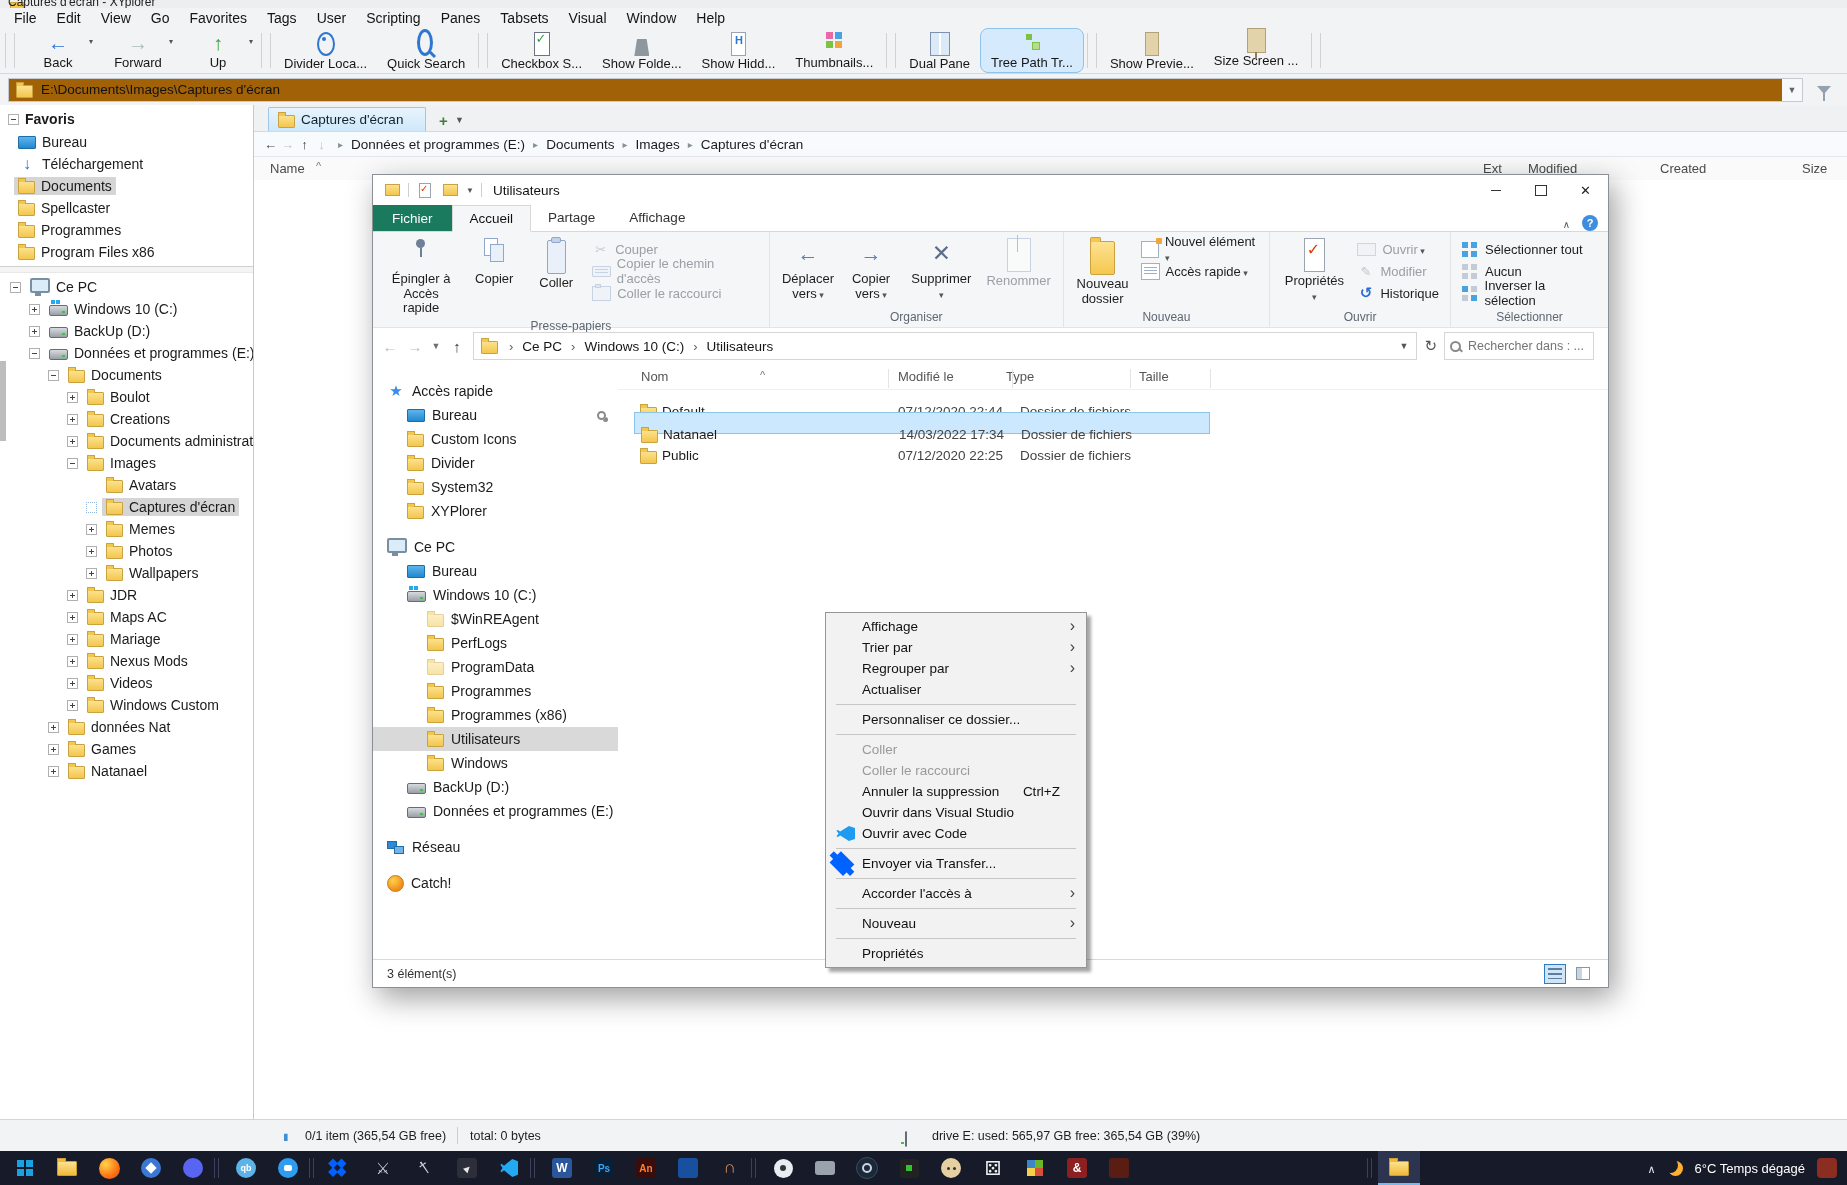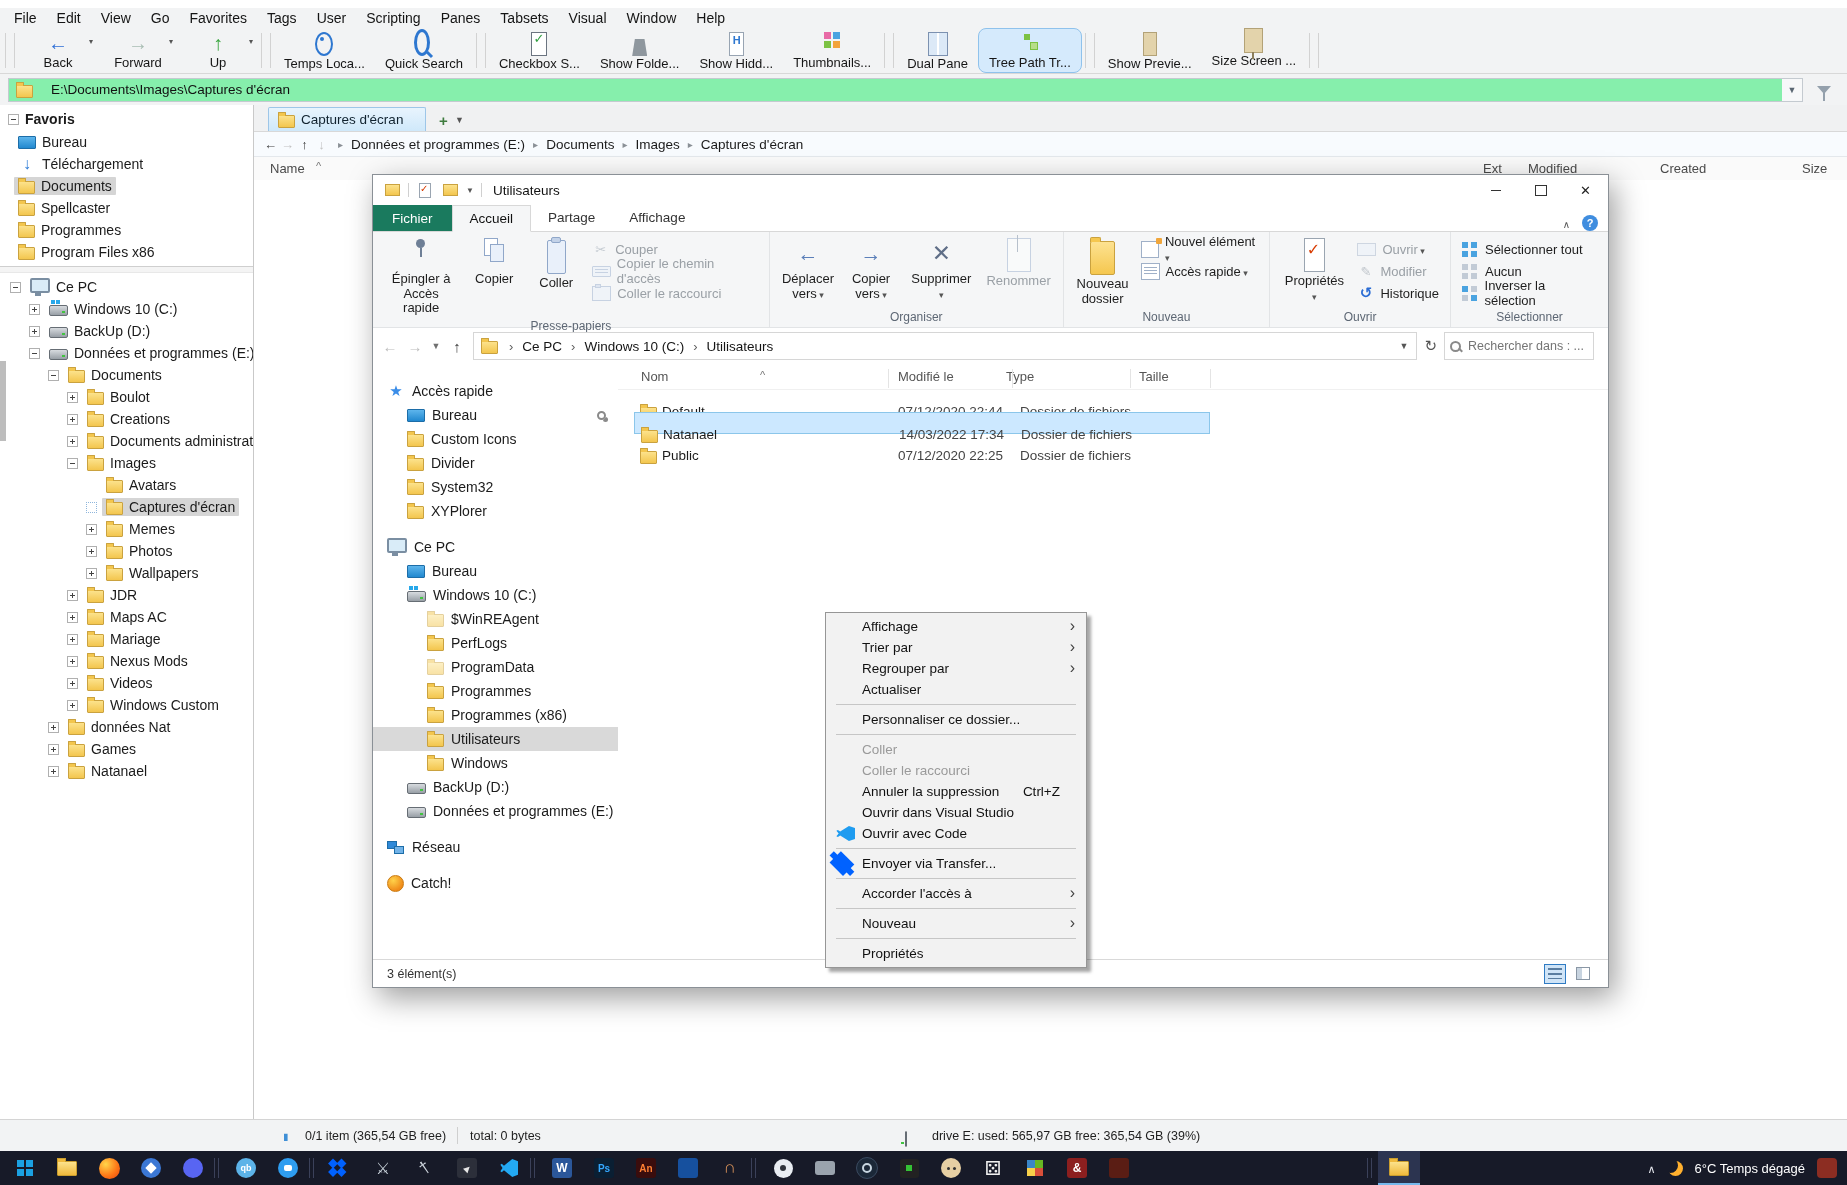--- a/index.html
+++ b/index.html
@@ -13,21 +13,21 @@
   .xy-title .tico-sliver{position:absolute;left:10px;top:2px;width:12px;height:10px;background:#f3c64e;border:1px solid #caa23f}
   .xy-menubar{left:0;top:8px;width:100%;height:20px;background:#f2f3f4;display:flex;align-items:center;padding-left:4px}
   .mi{padding:0 10px;font-size:14px;color:#141414;height:20px;display:flex;align-items:center;cursor:default}
   .xy-toolbar{left:0;top:28px;width:100%;height:46px;background:#f2f3f4;border-bottom:1px solid #d8d8d8;display:flex;align-items:stretch;padding-left:2px;box-sizing:border-box}
   .tbtn{position:relative;min-width:80px;padding:4px 10px 2px;display:flex;flex-direction:column;align-items:center;justify-content:flex-start;font-size:13px;color:#161616;box-sizing:border-box}
   .tbtn .tb-ico{height:23px;display:flex;align-items:center;justify-content:center}
   .tbtn.dd::before{content:"▾";position:absolute;right:5px;top:9px;font-size:8px;color:#555}
   .tbtn.active{background:#d5eafc;border:1px solid #8fc2ec;border-radius:8px}
   .tbtn.handle{min-width:10px;padding:0;margin:5px 3px;border-left:1px solid #d2d2d2;border-right:1px solid #d2d2d2;width:4px}
   .xy-addr{left:0;top:74px;width:100%;height:31px;background:#f2f3f4;display:flex;align-items:center;padding:0 8px;box-sizing:border-box;gap:6px}
-  .addrbox{flex:1;height:22px;background:#86efac;border:1px solid #c4cad0;display:flex;align-items:center;padding:0 6px;gap:16px}
+  .addrbox{flex:1;height:22px;background:#a16207;border:1px solid #c4cad0;display:flex;align-items:center;padding:0 6px;gap:6px}
   .addrbox input{flex:1;border:none;outline:none;font-family:inherit;font-size:13.5px;color:#111;background:transparent}
   .addr-dd{width:20px;height:22px;border:1px solid #c4cad0;border-left:none;margin-left:-7px;display:flex;align-items:center;justify-content:center;color:#5a6672;font-size:9px;background:#f7f8f9}
   .funnelbtn{width:30px;height:24px;display:flex;align-items:center;justify-content:center}
 
   
   .xy-main{left:0;top:105px;width:100%;height:1014px;background:#fff}
   .xy-left{position:absolute;left:0;top:0;width:254px;height:100%;background:#fff;border-right:1px solid #c9c9c9;box-sizing:border-box;overflow:hidden}
   .fav-header{height:24px;display:flex;align-items:center;gap:6px;padding-left:8px;font-weight:bold;font-size:14px;margin-top:2px}
   .fav-list,.tree-list{display:block}
   .trow{display:flex;align-items:center;height:22px;padding-left:calc(10px + var(--lvl,0)*19px);gap:5px;white-space:nowrap;font-size:14px}
@@ -295,20 +295,24 @@
   .tray-chev::before{content:"∧";color:#e8eaf0;font-size:11px}
   .w-moon{width:15px;height:15px;border-radius:50%;box-shadow:inset -5px -3px 0 0 #ffb02e}
   .w-text{color:#fff;font-size:13px;white-space:nowrap}
   .i-trayapp{width:20px;height:20px;border-radius:4px;background:#8c2d22}
 </style>
 </head>
 <body>
 
 <div class="screen">
 
+  <div class="abs xy-title">
+    <span class="tico-sliver"></span>
+    <span class="tt">Captures d'écran - XYplorer</span>
+  </div>
 
   <div class="abs xy-menubar">
 
   <div class="mi">
         <span>File</span>
       </div>
       <div class="mi">
         <span>Edit</span>
       </div>
       <div class="mi">
@@ -368,21 +372,21 @@
         <span class="tb-label">Up</span>
       </div>
 
       <div class="tbtn handle">
         <span class="tb-ico i-none"></span>
         <span class="tb-label"></span>
       </div>
 
       <div class="tbtn">
         <span class="tb-ico i-recent"></span>
-        <span class="tb-label">Temps Loca...</span>
+        <span class="tb-label">Divider Loca...</span>
       </div>
 
       <div class="tbtn">
         <span class="tb-ico i-qsearch"></span>
         <span class="tb-label">Quick Search</span>
       </div>
 
       <div class="tbtn handle">
         <span class="tb-ico i-none"></span>
         <span class="tb-label"></span>

